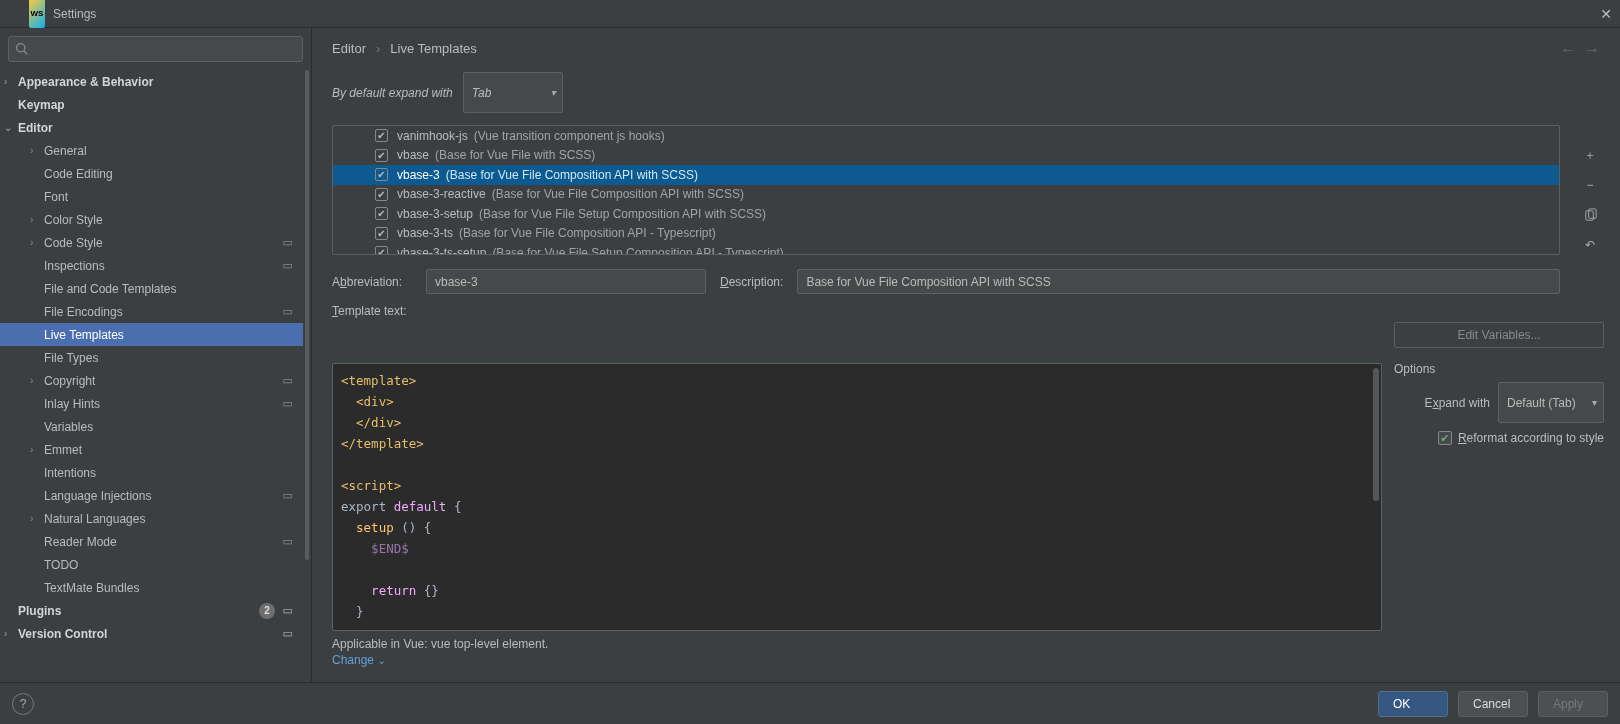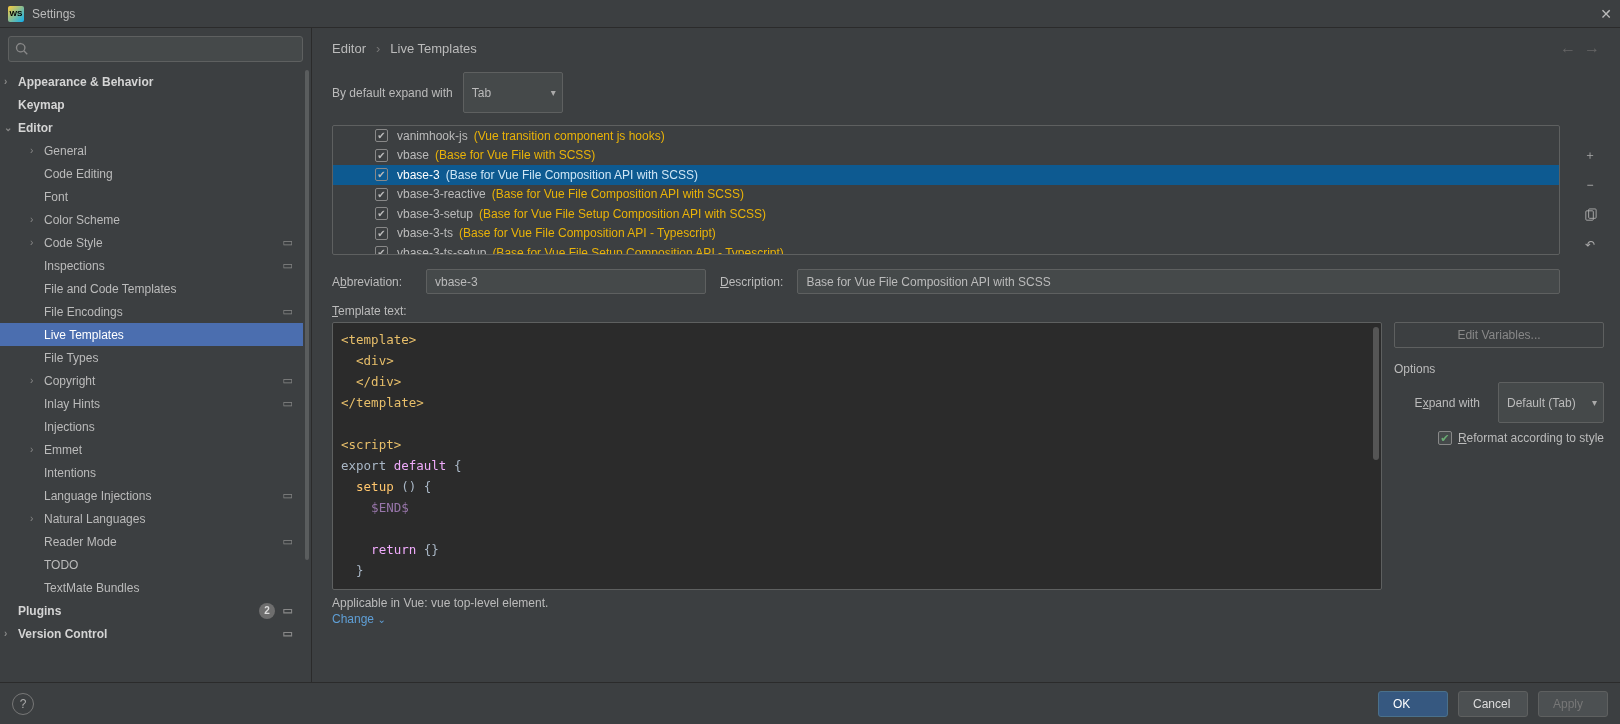--- a/index.html
+++ b/index.html
@@ -17,27 +17,28 @@
     height: 28px;
     background: #3c3f41;
     display: flex;
     align-items: center;
     padding: 0 8px;
     border-bottom: 1px solid #2b2b2b;
     justify-content: space-between;
   }
   .titlebar-left { display:flex; align-items:center; gap:8px; }
   .ws-logo {
-    width: 16px; height:16px;
+    width: 16px; height:29px;
     display: inline-flex; align-items:center; justify-content:center;
     font-size: 8px;
     font-weight: bold;
     background: linear-gradient(135deg,#fdca3a 0%,#0cb0f2 100%);
     color:#000;
     border-radius:2px;
+    margin-left:21px;
   }
   .close-x { color:#bbbbbb; font-size:14px; cursor:pointer;}
   .body-row { display:flex; height: calc(100% - 28px - 42px); }
   .sidebar {
     width: 312px;
     background:#3c3f41;
     border-right:1px solid #2b2b2b;
     display:flex; flex-direction:column;
     position:relative;
   }
@@ -116,20 +117,21 @@
   }
   .breadcrumb-left{ display:flex; gap:10px; align-items:center;}
   .bc-root{ font-weight:500; }
   .bc-sep { color:#777;}
   .nav-arrows{ display:flex; gap:8px; color:#666; font-size:16px;}
   .expand-row{
     display:flex; align-items:center;
     padding: 4px 12px 12px 20px;
     gap:10px;
     color:#bbbbbb;
+    font-style:italic;
   }
   .select-box{
     height:41px; min-width:100px;
     background:#45494a;
     border:1px solid #5e6060;
     border-radius:2px;
     display:flex; align-items:center;
     padding:0 22px 0 8px;
     color:#bbbbbb;
     position:relative;
@@ -159,21 +161,21 @@
     width:13px; height:13px;
     border:1px solid #888;
     border-radius:2px;
     display:inline-flex; align-items:center; justify-content:center;
     font-size:10px;
     color:#bbbbbb;
     position:absolute;
     left: 42px;
   }
   .list-row .lbl{ margin-left: 22px;}
-  .list-row .desc{ color:#eab308;}
+  .list-row .desc{ color:#a3a3a3;}
   .list-row.selected{ background:#0d5a91; color:#fff;}
   .list-row.selected .desc{ color:#cfe6f5;}
   .toolbar-right{
     position:absolute;
     right: 10px;
     top: 115px;
     width: 40px;
     display:flex; flex-direction:column; gap:6px;
     align-items:center;
     color:#aaa;
@@ -216,20 +218,21 @@
     border:1px solid #5e6060;
     border-radius:2px;
     padding: 6px 8px;
     font-family: "Consolas","Menlo",monospace;
     font-size:12.5px;
     line-height: 21px;
     color:#a9b7c6;
     white-space:pre;
     overflow:hidden;
     position:relative;
+    margin-top:41px;
   }
   .editor-box .kw{ color:#e8bf6a;}
   .editor-box .fn{ color:#ffc66d;}
   .editor-box .orange{ color:#f0abfc;}
   .editor-box .var{ color:#9876aa;}
   .editor-scroll{
     position:absolute; right:2px; top:4px; width:6px; height:50%;
     background:#555; border-radius:3px;
   }
   .right-col{
@@ -239,21 +242,21 @@
   .btn-outline{
     height:26px;
     border:1px solid #5e6060;
     border-radius:2px;
     color:#888;
     display:flex; align-items:center; justify-content:center;
     background:#3c3f41;
     font-size:12px;
   }
   .options-label{ color:#bbbbbb; margin-top:14px; margin-bottom:6px;}
-  .opt-row{ display:flex; align-items:center; gap:18px; justify-content:flex-end; margin-bottom:8px;}
+  .opt-row{ display:flex; align-items:center; gap:8px; justify-content:flex-end; margin-bottom:8px;}
   .checkbox-inline{ display:flex; align-items:center; gap:6px; justify-content:flex-end;}
   .cb2{
     width:14px; height:14px;
     border:1px solid #888;
     border-radius:2px;
     display:inline-flex; align-items:center; justify-content:center;
     color:#6aab73;
     font-size:11px;
     background:#45494a;
   }
@@ -331,21 +334,21 @@
             <span>General</span>
           </div>
           <div class="tree-item sub1">
             <span>Code Editing</span>
           </div>
           <div class="tree-item sub1">
             <span>Font</span>
           </div>
           <div class="tree-item sub1">
             <span class="chev">›</span>
-            <span>Color Scheme</span>
+            <span>Color Style</span>
           </div>
           <div class="tree-item sub1">
             <span class="chev">›</span>
             <span>Code Style</span>
             <span class="badge-icon">▭</span>
           </div>
           <div class="tree-item sub1">
             <span>Inspections</span>
             <span class="badge-icon">▭</span>
           </div>
@@ -365,21 +368,21 @@
           <div class="tree-item sub1">
             <span class="chev">›</span>
             <span>Copyright</span>
             <span class="badge-icon">▭</span>
           </div>
           <div class="tree-item sub1">
             <span>Inlay Hints</span>
             <span class="badge-icon">▭</span>
           </div>
           <div class="tree-item sub1">
-            <span>Injections</span>
+            <span>Variables</span>
           </div>
           <div class="tree-item sub1">
             <span class="chev">›</span>
             <span>Emmet</span>
           </div>
           <div class="tree-item sub1">
             <span>Intentions</span>
           </div>
           <div class="tree-item sub1">
             <span>Language Injections</span>

